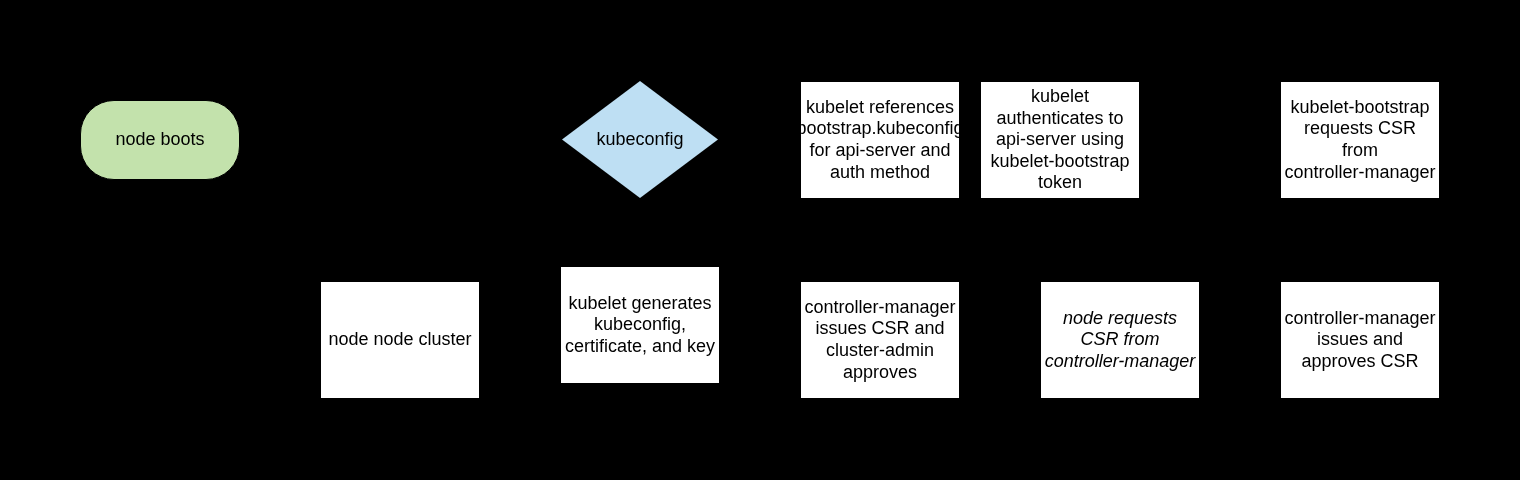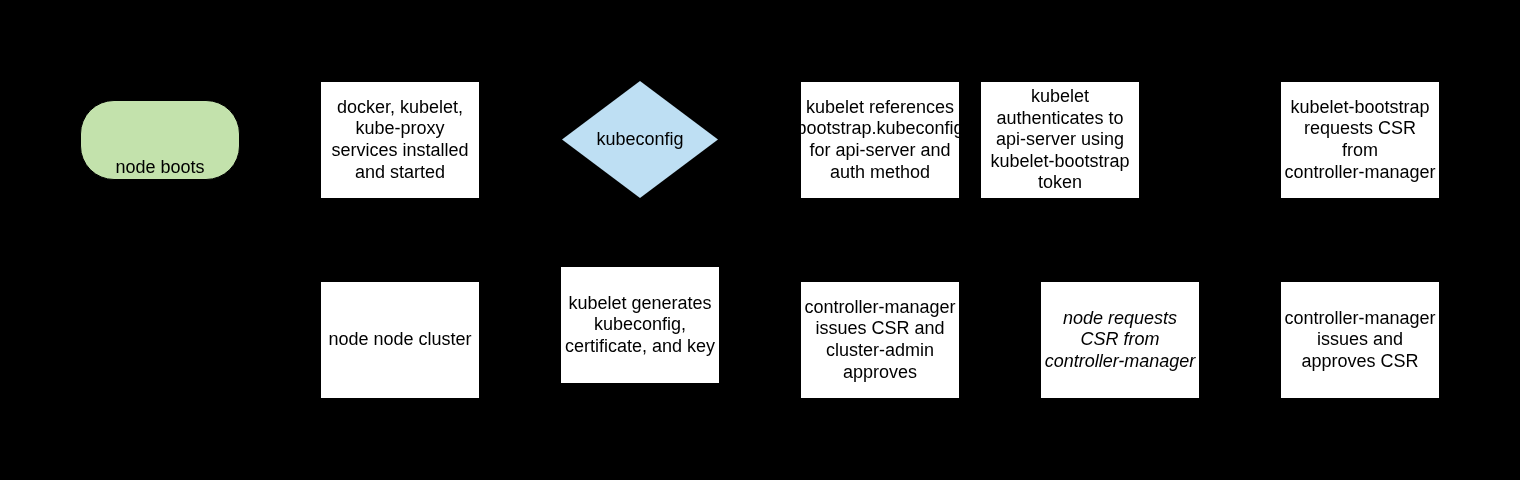--- a/index.html
+++ b/index.html
@@ -29,47 +29,40 @@
     color: var(--text, #000000);
   }
   .node .label {
     white-space: pre-line;
   }
   .terminator {
     background: var(--terminator-fill, #c3e2ac);
     border: 1px solid #000000;
     border-radius: 34px;
     box-sizing: border-box;
-    align-items: flex-end;
   }
   .process {
     background: var(--process-fill, #ffffff);
     border: 1px solid #000000;
     box-sizing: border-box;
   }
   .decision {
     background: var(--decision-fill, #bedff3);
     clip-path: polygon(50% 0, 100% 50%, 50% 100%, 0 50%);
   }
 </style>
 </head>
 <body>
 
 <div class="canvas">
 
   <div class="node terminator" style="left:80px; top:100px; width:160px; height:80px;">
     <span class="label">node boots</span>
   </div>
 
-  <div class="node process" style="left:320px; top:81px; width:160px; height:118px;">
-    <span class="label">docker, kubelet,
-kube-proxy
-services installed
-and started</span>
-  </div>
 
   <div class="node process" style="left:800px; top:81px; width:160px; height:118px;">
     <span class="label">kubelet references
 bootstrap.kubeconfig
 for api-server and
 auth method</span>
   </div>
 
   <div class="node decision" style="left:562px; top:81px; width:156px; height:117px;">
     <span class="label">kubeconfig</span>

